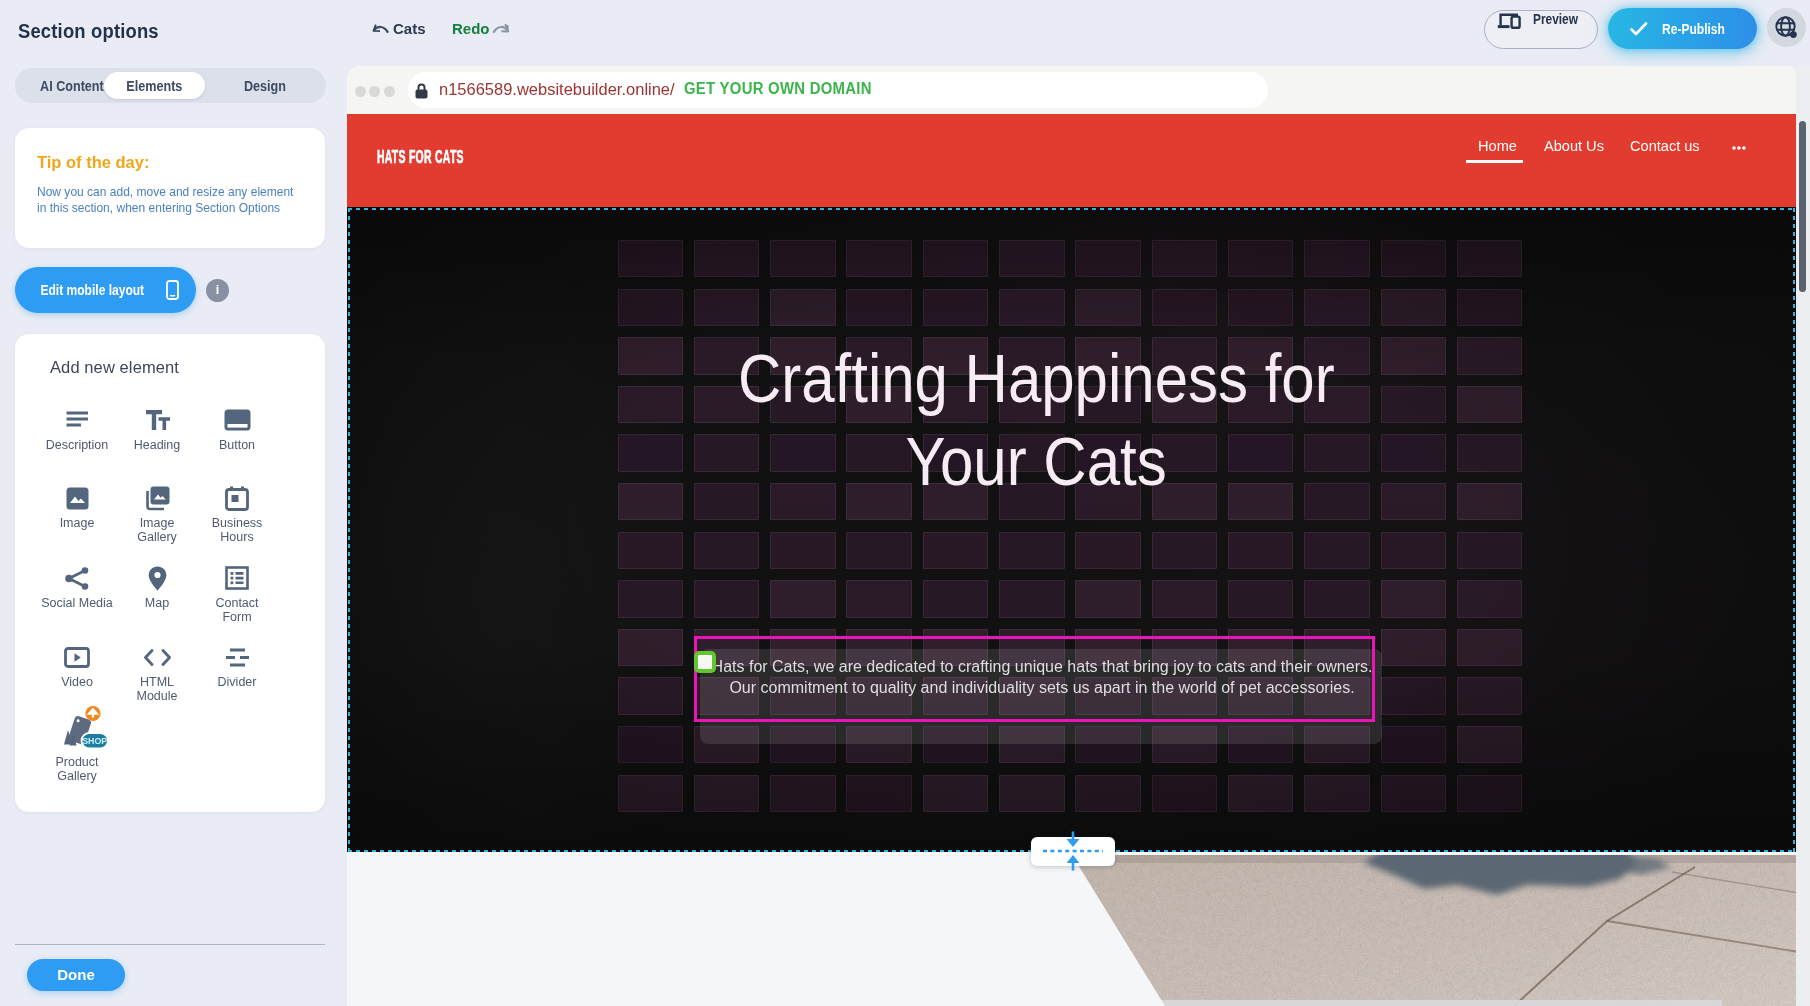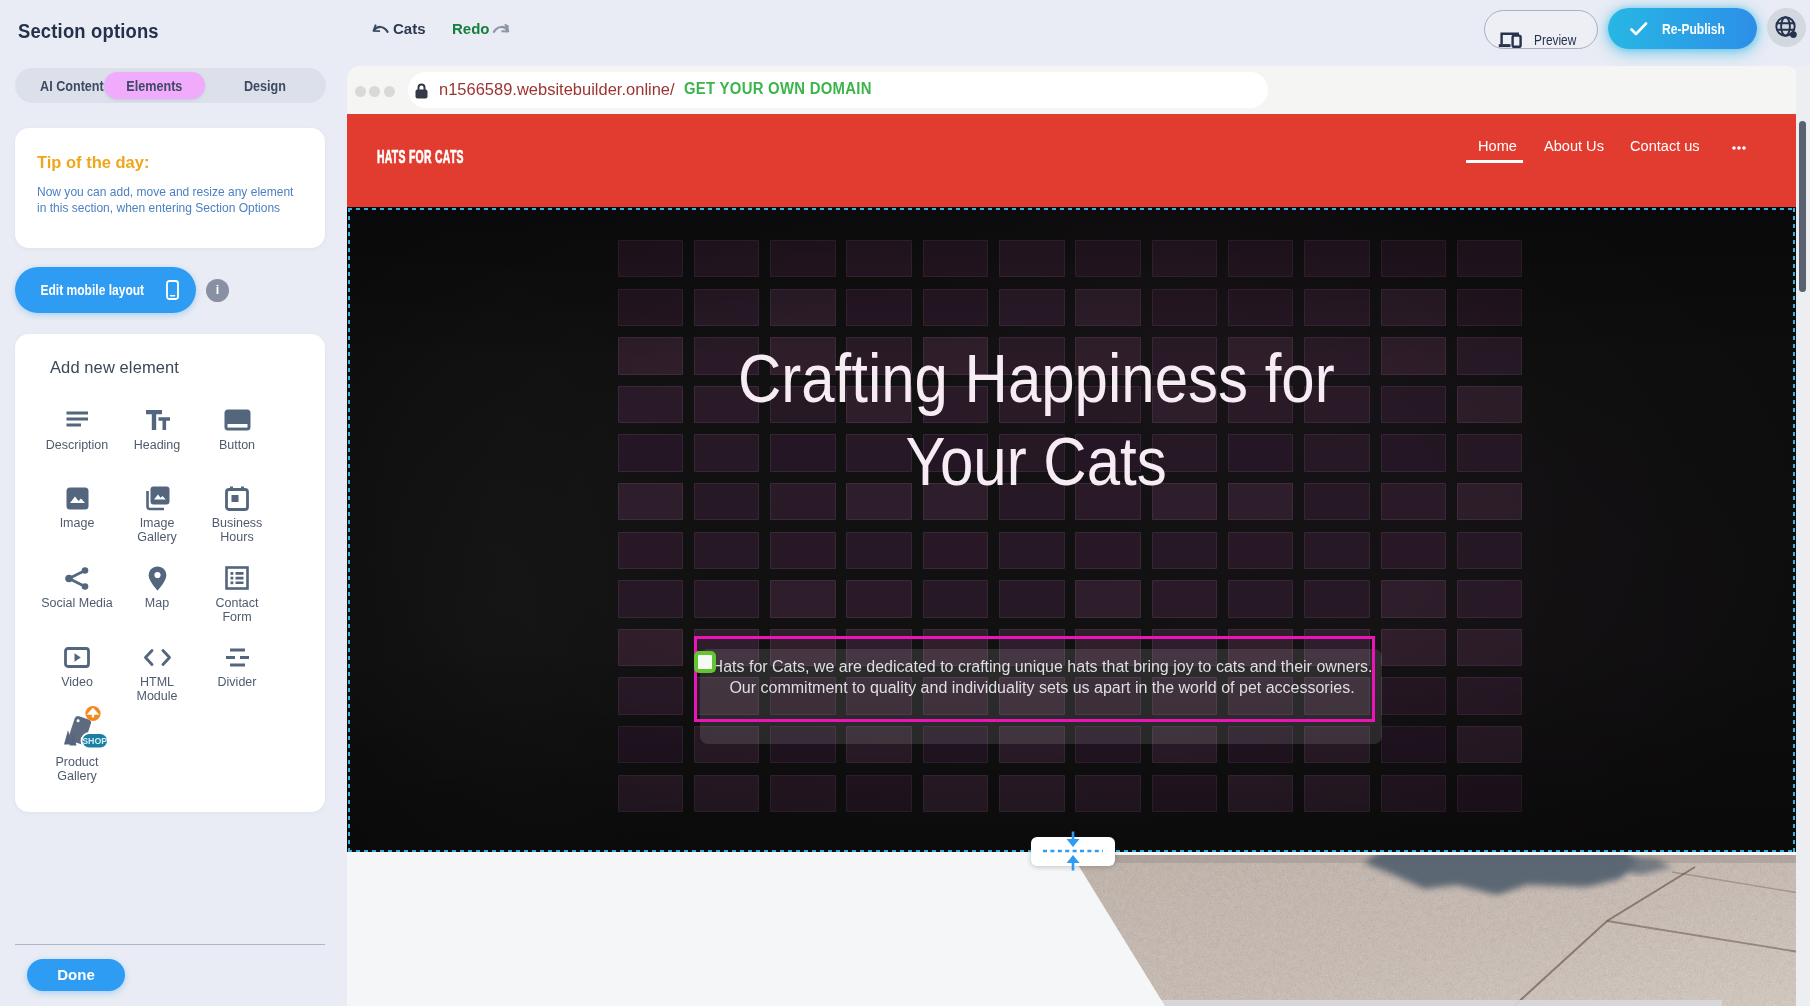--- a/index.html
+++ b/index.html
@@ -5,35 +5,35 @@
 * { margin:0; padding:0; box-sizing:border-box; }
 html,body { width:1810px; height:1006px; overflow:hidden; background:#e9ecf4;
   font-family:"Liberation Sans", sans-serif; }
 .abs { position:absolute; }
 
 
 .h-title { left:18px; top:20px; font-size:20px; font-weight:bold; color:#24314b; letter-spacing:.2px; transform:scaleX(.92); transform-origin:left top; white-space:nowrap; }
 .undo { left:393px; top:20px; font-size:15px; font-weight:bold; color:#2b3850; }
 .redo { left:452px; top:20px; font-size:15px; font-weight:bold; color:#15803d; }
 .btn-preview { left:1484px; top:10px; width:114px; height:39px; background:#edeff5; border:1.3px solid #a9b0c2;
-  border-radius:20px; display:flex; align-items:flex-end; justify-content:center; gap:12px;
-  font-size:14px; font-weight:normal; color:#25334e; }
+  border-radius:20px; display:flex; align-items:flex-start; justify-content:center; gap:12px;
+  font-size:14px; font-weight:bold; color:#25334e; }
 .btn-republish { left:1608px; top:8px; width:149px; height:41px; border-radius:21px;
   background:linear-gradient(90deg,#27b7e4,#2d8fe8); display:flex; align-items:center; justify-content:center;
   gap:14px; font-size:14px; font-weight:bold; color:#fff;
   box-shadow:0 3px 16px rgba(41,182,232,.65), 0 0 6px rgba(41,182,232,.4); }
 .globe { left:1767px; top:8px; width:39px; height:39px; border-radius:50%; background:#d2d7e0;
   display:flex; align-items:center; justify-content:center; }
 
 
 .tabs { left:15px; top:68px; width:311px; height:35px; background:#dbe0ea; border-radius:18px;
   display:flex; align-items:center; }
 .tab { font-size:15px; font-weight:bold; color:#3d4a63; text-align:center; white-space:nowrap; }
 .tab.t1 { width:89px; }
-.tab.sel { width:101px; height:27px; margin:0; background:#f0abfc; border-radius:14px; line-height:27px;
+.tab.sel { width:101px; height:27px; margin:0; background:#ffffff; border-radius:14px; line-height:27px;
   box-shadow:0 1px 3px rgba(40,50,80,.12); }
 .tab.t3 { width:91px; }
 .card { background:#fff; border-radius:14px; box-shadow:0 1px 4px rgba(60,70,110,.06); }
 .tip { left:15px; top:128px; width:310px; height:120px; }
 .tip h3 { position:absolute; left:22px; top:25px; font-size:16.5px; color:#f0a61b; }
 .tip p { position:absolute; left:22px; top:56px; width:295px; font-size:13.5px; line-height:16px; color:#4c80c1; }
 .eml { left:15px; top:267px; width:181px; height:46px; background:#2f9cf3; border-radius:23px;
   display:flex; align-items:center; justify-content:center; gap:14px; color:#fff; font-size:14px; font-weight:bold;
   box-shadow:0 2px 6px rgba(47,156,243,.35); }
 .info { left:206px; top:279px; width:23px; height:23px; border-radius:50%; background:#8era3; background:#8791a3;

